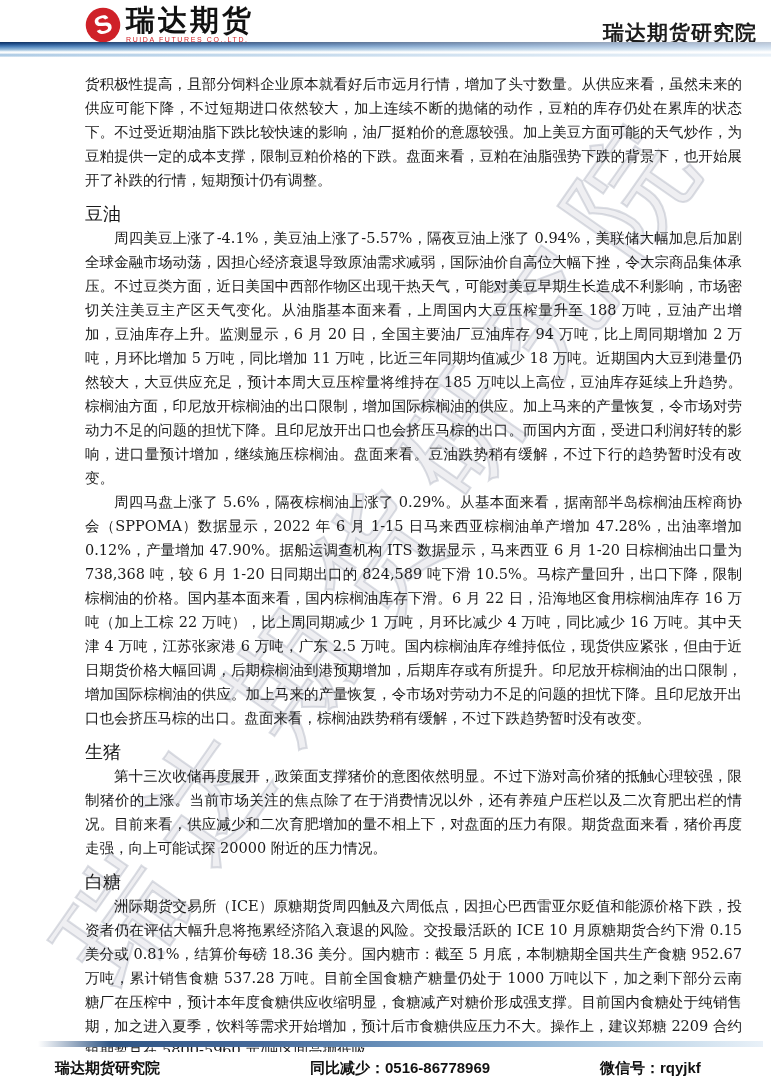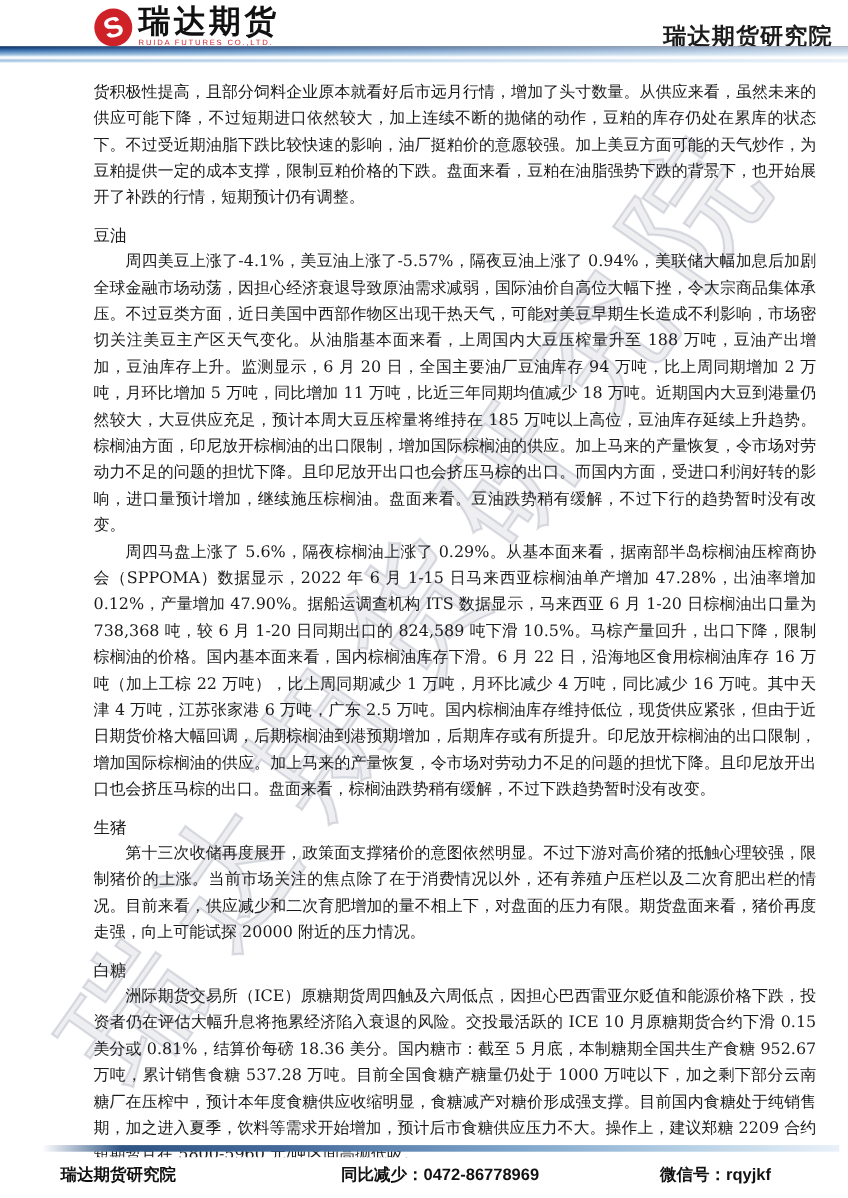--- a/index.html
+++ b/index.html
@@ -45,21 +45,21 @@
     -webkit-text-stroke:2px rgba(176,179,192,0.45);
     pointer-events:none;user-select:none;
     font-family:"DejaVu Serif",serif;
   }
   
   .content{
     position:absolute;top:72px;left:57px;width:657px;height:980px;
     overflow:hidden;z-index:1;
     font-size:14.5px;line-height:24px;text-align:justify;margin-left:28px;
   }
-  .section-heading{margin:10px 0 0 0;font-size:15px;font-weight:normal;}
+  .section-heading{margin:10px 0 0 0;font-size:18px;font-weight:normal;}
   .para{margin:0;text-indent:2em;}
   .para.no-indent{text-indent:0;}
   
   .footer{position:absolute;left:0;right:0;bottom:0;height:48px;z-index:1;}
   .footer-bar{
     height:6px;margin:0 8px 12px 38px;
     background:linear-gradient(90deg,#ffffff 0%,#2f5584 10%,#44699a 30%,
                #7ba3c9 58%,#b9d2e6 82%,#e9f1f8 100%);
   }
   .footer-row{
@@ -115,18 +115,18 @@
       <h3 class="section-heading">白糖</h3>
       <p class="para">洲际期货交易所（ICE）原糖期货周四触及六周低点，因担心巴西雷亚尔贬值和能源价格下跌，投资者仍在评估大幅升息将拖累经济陷入衰退的风险。交投最活跃的 ICE 10 月原糖期货合约下滑 0.15 美分或 0.81%，结算价每磅 18.36 美分。国内糖市：截至 5 月底，本制糖期全国共生产食糖 952.67 万吨，累计销售食糖 537.28 万吨。目前全国食糖产糖量仍处于 1000 万吨以下，加之剩下部分云南糖厂在压榨中，预计本年度食糖供应收缩明显，食糖减产对糖价形成强支撑。目前国内食糖处于纯销售期，加之进入夏季，饮料等需求开始增加，预计后市食糖供应压力不大。操作上，建议郑糖 2209 合约短期暂且在 5800-5960 元/吨区间高抛低吸。</p>
     </div>
 
   </div>
 
   <div class="footer">
     <div class="footer-bar"></div>
     <div class="footer-row">
       <span>瑞达期货研究院</span>
-      <span><span>同比减少：</span><span>0472-86778969</span></span>
+      <span><span>同比减少：</span><span>0516-86778969</span></span>
       <span><span>微信号：</span><span>rqyjkf</span></span>
     </div>
   </div>
 
 </div>
 
 </body></html>

